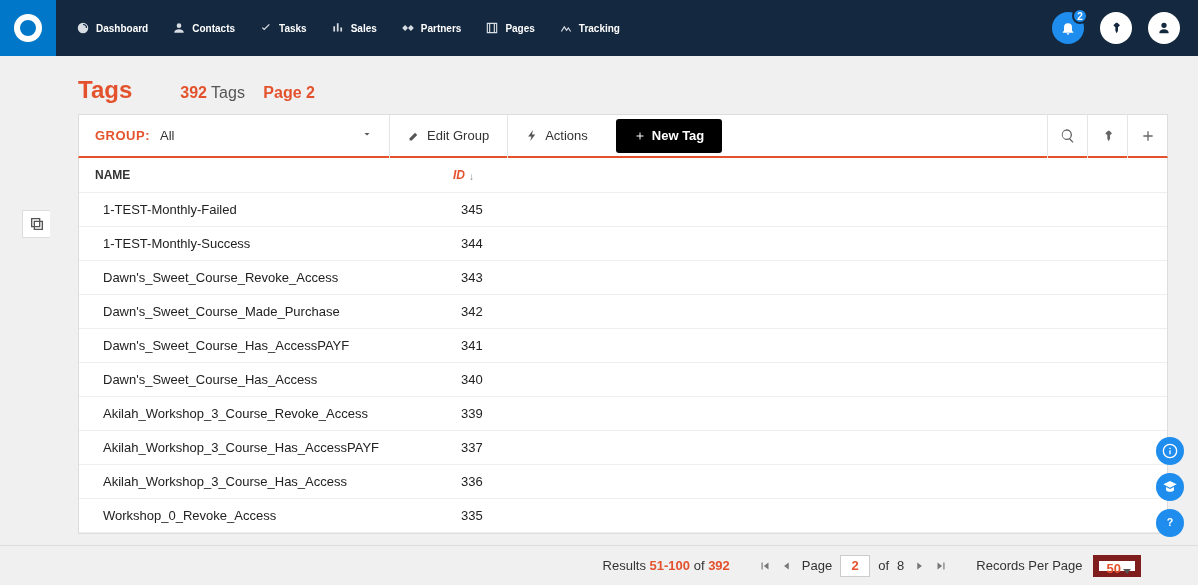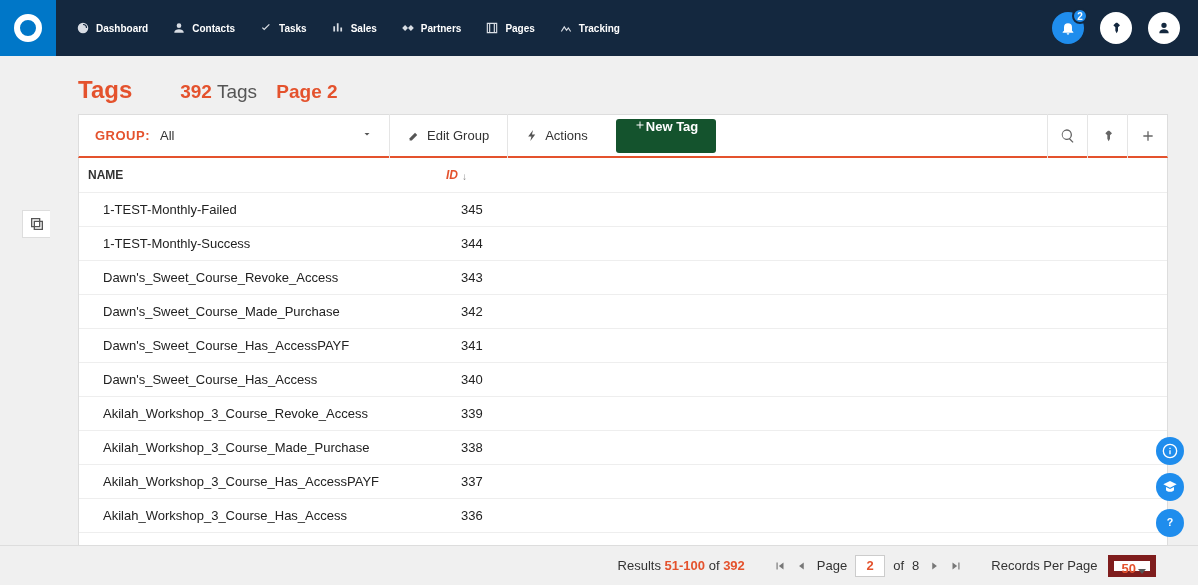--- a/index.html
+++ b/index.html
@@ -21,49 +21,49 @@
 .badge { position: absolute; top: -4px; right: -4px; width: 16px; height: 16px; border-radius: 50%; background: #1f8ded; color: #fff; font-size: 10px; font-weight: bold; display: flex; align-items: center; justify-content: center; border: 2px solid #14283f; }
 
 
 .main { padding: 20px 30px 0 30px; position: relative; }
 .side-tab { position: absolute; left: 22px; top: 154px; width: 28px; height: 28px; background: #fff; border: 1px solid #ddd; border-right: none; display: flex; align-items: center; justify-content: center; cursor: pointer; }
 .side-tab svg { width: 16px; height: 16px; fill: #555; }
 .content { margin-left: 48px; }
 
 .header-row { display: flex; align-items: baseline; gap: 48px; margin-bottom: 10px; }
 .page-title { color: #e4522d; font-size: 24px; font-weight: bold; }
-.header-stats { font-size: 19px; color: #555; }
+.header-stats { font-size: 16px; color: #555; }
 .header-stats .count { color: #e4522d; font-weight: bold; }
 .header-stats .page-num { color: #e4522d; font-weight: bold; margin-left: 14px; }
 
 .toolbar { background: #fff; border: 1px solid #ddd; border-bottom: 2px solid #e4522d; display: flex; align-items: center; height: 44px; }
 .group-sel { display: flex; align-items: center; gap: 10px; padding: 0 16px; font-size: 13px; flex-shrink: 0; width: 310px; }
 .group-label { color: #e4522d; font-weight: bold; letter-spacing: 0.5px; }
 .group-value { flex: 1; color: #333; }
 .chevron-down { width: 12px; height: 12px; }
 .toolbar-divider { width: 1px; height: 44px; background: #e5e5e5; }
 .toolbar-btn { display: flex; align-items: center; gap: 6px; padding: 0 18px; height: 48px; font-size: 13px; color: #333; cursor: pointer; }
 .toolbar-btn svg { width: 13px; height: 13px; fill: #555; }
-.new-tag-btn { background: #14532d; color: #fff; height: 34px; margin: 0 10px; padding: 0 18px; border-radius: 3px; display: flex; align-items: flex-start; gap: 0; font-size: 13px; font-weight: bold; cursor: pointer; }
+.new-tag-btn { background: #000000; color: #fff; height: 34px; margin: 0 10px; padding: 0 18px; border-radius: 3px; display: flex; align-items: center; gap: 6px; font-size: 13px; font-weight: bold; cursor: pointer; }
 .new-tag-btn svg { fill: #fff; width: 12px; height: 12px;}
 .toolbar-spacer { flex: 1; }
 .toolbar-icon-btn { width: 40px; height: 44px; border-left: 1px solid #e5e5e5; display: flex; align-items: center; justify-content: center; cursor: pointer; }
 .toolbar-icon-btn svg { width: 16px; height: 16px; fill: #666; }
 
 .table-wrap { background: #fff; border: 1px solid #ddd; border-top: none; }
-.thead { display: flex; padding: 10px 9px; font-size: 12px; font-weight: bold; color: #333; border-bottom: 1px solid #eee; }
+.thead { display: flex; padding: 10px 16px; font-size: 12px; font-weight: bold; color: #333; border-bottom: 1px solid #eee; }
 .th-name { flex: 0 0 358px; }
 .th-id { color: #e4522d; display: flex; align-items: flex-end; gap: 4px; cursor: pointer; font-style: italic; }
 .sort-arrow { font-size: 10px; color: #888; }
 .trow { display: flex; padding: 9px 16px; font-size: 13px; color: #222; border-bottom: 1px solid #eee; }
 .td-name { flex: 0 0 358px; margin-left: 8px; }
 .td-id { }
 
 
-.footer { position: absolute; left: 0; right: 0; bottom: 0; height: 40px; border-top: 1px solid #ddd; display: flex; align-items: center; justify-content: flex-end; padding: 0 42px; gap: 28px; font-size: 13px; color: #333; background: #f0f0f0; margin-top: 43px; }
+.footer { position: absolute; left: 0; right: 0; bottom: 0; height: 40px; border-top: 1px solid #ddd; display: flex; align-items: center; justify-content: flex-end; padding: 0 57px; gap: 28px; font-size: 13px; color: #333; background: #f0f0f0; margin-top: 43px; }
 .footer .results .accent, .footer .total .accent { color: #e4522d; font-weight: bold; }
 .pager { display: flex; align-items: center; gap: 8px; }
 .pager-btn { cursor: pointer; color: #777; font-size: 14px; display: flex; align-items: center; }
 .pager-btn svg { width: 14px; height: 14px; fill: #777; }
 .page-input { width: 30px; height: 22px; border: 1px solid #ccc; text-align: center; color: #e4522d; font-weight: bold; font-size: 13px; }
 .rpp { display: flex; align-items: center; gap: 10px; }
 .rpp-select { border: 6px solid #7f1d1d; height: 22px; padding: 0 14px 0 8px; color: #e4522d; font-weight: bold; background: #fff; font-size: 13px; position: relative; cursor: pointer;}
 .rpp-select::after { content: ""; position: absolute; right: 4px; top: 8px; border-left: 4px solid transparent; border-right: 4px solid transparent; border-top: 5px solid #555;}
 
 
@@ -252,24 +252,20 @@
           </div>
           <div class="trow">
             <div class="td-name">Dawn's_Sweet_Course_Has_Access</div>
             <div class="td-id">340</div>
           </div>
           <div class="trow">
             <div class="td-name">Akilah_Workshop_3_Course_Revoke_Access</div>
             <div class="td-id">339</div>
           </div>
           <div class="trow">
-            <div class="td-name">Akilah_Workshop_3_Course_Made_Purchase</div>
-            <div class="td-id">338</div>
-          </div>
-          <div class="trow">
             <div class="td-name">Akilah_Workshop_3_Course_Has_AccessPAYF</div>
             <div class="td-id">337</div>
           </div>
           <div class="trow">
             <div class="td-name">Akilah_Workshop_3_Course_Has_Access</div>
             <div class="td-id">336</div>
           </div>
           <div class="trow">
             <div class="td-name">Workshop_0_Revoke_Access</div>
             <div class="td-id">335</div>

